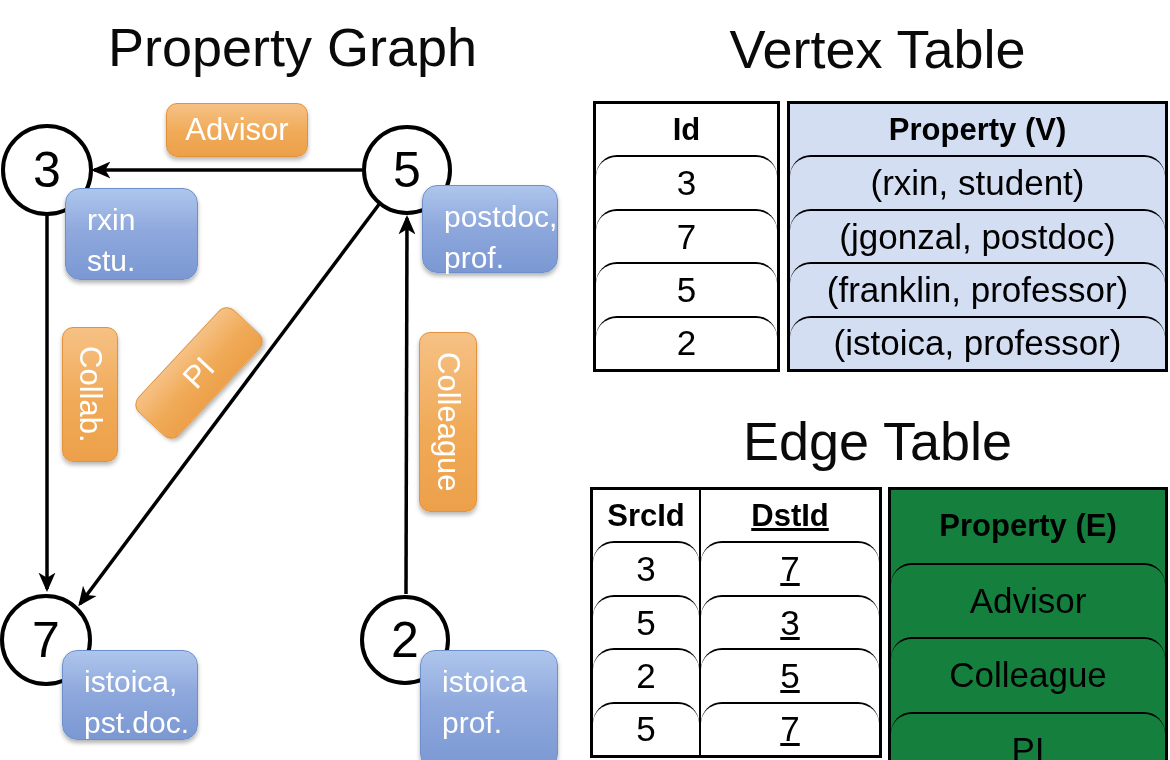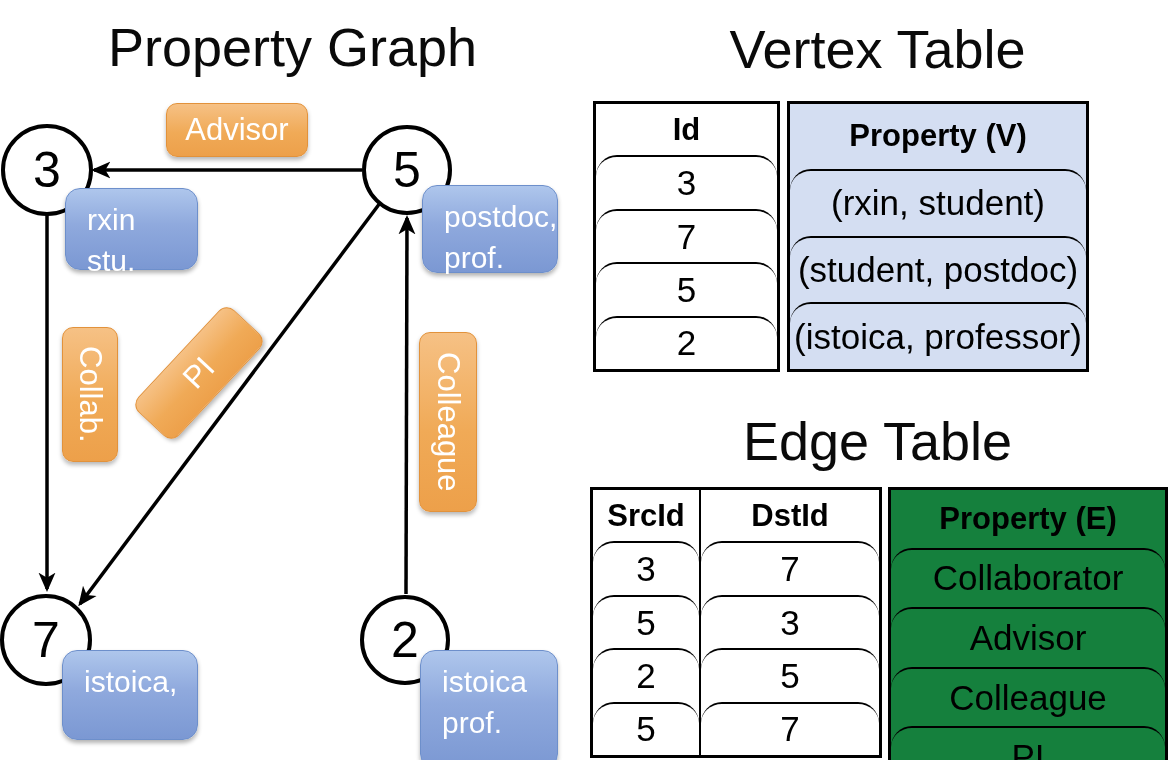--- a/index.html
+++ b/index.html
@@ -29,21 +29,21 @@
   #node-7{left:0px;top:594px;width:84px;height:84px;}
   #node-2{left:360px;top:595px;width:82px;height:82px;}
 
   .vprop{
     position:absolute;z-index:3;border-radius:15px;
     background:linear-gradient(to bottom,#aec6ec 0%,#8fa9dd 45%,#7b98d3 100%);
     border:1.5px solid #6d8fcb;box-shadow:0 3px 4px rgba(0,0,0,0.30);
     color:#fff;font-size:30px;font-weight:300;line-height:41px;
     padding:10px 0 0 21px;box-sizing:border-box;
   }
-  #prop-rxin{left:65px;top:188px;width:133px;height:82px;}
+  #prop-rxin{left:65px;top:188px;width:133px;height:92px;}
   #prop-franklin{left:422px;top:185px;width:136px;height:88px;}
   #prop-jgonzal{left:62px;top:650px;width:136px;height:90px;}
   #prop-istoica{left:420px;top:650px;width:138px;height:119px;}
 
   .elabel{
     position:absolute;z-index:3;border-radius:11px;
     background:linear-gradient(to bottom,#f6c185 0%,#f0aa57 55%,#eda04a 100%);
     border:1.5px solid #e2923b;box-shadow:0 3px 4px rgba(0,0,0,0.28);
     color:#fff;font-size:31px;font-weight:300;
     display:flex;align-items:center;justify-content:center;box-sizing:border-box;
@@ -64,24 +64,24 @@
   }
   .tbox .cell.hdr{font-size:31px;font-weight:700;}
   .tbox .cell + .cell{border-top:2.5px solid #000;}
   .subcol{display:flex;flex-direction:column;box-sizing:border-box;}
   .subcol .cell{flex:1;display:flex;align-items:center;justify-content:center;
     font-size:35px;font-weight:300;white-space:nowrap;}
   .subcol .cell.hdr{font-size:31px;font-weight:700;}
   .subcol .cell + .cell{border-top:2.5px solid #000;}
 
   #vt-ids{left:593px;top:101px;width:187px;height:271px;}
-  #vt-props{left:787px;top:101px;width:302px;height:271px;background:#d4def2;text-align:center;}
+  #vt-props{left:787px;top:101px;width:381px;height:271px;background:#d4def2;text-align:center;}
   #et-ids{left:590px;top:487px;width:292px;height:271px;flex-direction:row;}
   #et-ids .subcol:first-child{width:106px;}
-  #et-ids .subcol:last-child{flex:1;border-left:2.5px solid #000;}
+  #et-ids .subcol:last-child{flex:1;border-left:2.5px solid #000;text-decoration:underline;}
   #et-props{left:888px;top:487px;width:280px;height:302px;background:#15803d;justify-content:center;}
 </style>
 </head>
 <body>
 
 <div class="canvas">
 
   <div class="big-title" id="title-vertex">Vertex Table</div>
   <div class="big-title" id="title-graph">Property Graph</div>
   <div class="big-title" id="title-edge">Edge Table</div>
@@ -116,20 +116,21 @@
     <div class="vprop" id="prop-rxin">
       <div>rxin</div>
       <div>stu.</div>
     </div>
     <div class="vprop" id="prop-franklin">
       <div>postdoc,</div>
       <div>prof.</div>
     </div>
     <div class="vprop" id="prop-jgonzal">
       <div>istoica,</div>
+      <div>pst.doc.</div>
     </div>
     <div class="vprop" id="prop-istoica">
       <div>istoica</div>
       <div>prof.</div>
     </div>
 
     <div class="elabel" id="elabel-advisor">Advisor</div>
     <div class="elabel" id="elabel-collab">Collab.</div>
     <div class="elabel" id="elabel-pi">PI</div>
     <div class="elabel" id="elabel-colleague">Colleague</div>
@@ -138,21 +139,22 @@
   <div class="tbox" id="vt-ids">
     <div class="cell hdr">Id</div>
   <div class="cell">3</div>
       <div class="cell">7</div>
       <div class="cell">5</div>
       <div class="cell">2</div>
     </div>
   <div class="tbox" id="vt-props">
     <div class="cell hdr">Property (V)</div>
   <div class="cell">(rxin, student)</div>
-      <div class="cell">(student, postdoc)</div>
+      <div class="cell">(jgonzal, postdoc)</div>
+      <div class="cell">(franklin, professor)</div>
       <div class="cell">(istoica, professor)</div>
     </div>
 
   <div class="tbox" id="et-ids">
     <div class="subcol">
       <div class="cell hdr">SrcId</div>
     <div class="cell">3</div>
         <div class="cell">5</div>
         <div class="cell">2</div>
         <div class="cell">5</div>
@@ -160,19 +162,18 @@
     <div class="subcol">
       <div class="cell hdr">DstId</div>
     <div class="cell">7</div>
         <div class="cell">3</div>
         <div class="cell">5</div>
         <div class="cell">7</div>
       </div>
   </div>
   <div class="tbox" id="et-props">
     <div class="cell hdr">Property (E)</div>
-  <div class="cell">Collaborator</div>
       <div class="cell">Advisor</div>
       <div class="cell">Colleague</div>
       <div class="cell">PI</div>
     </div>
 
 </div>
 
 </body></html>

